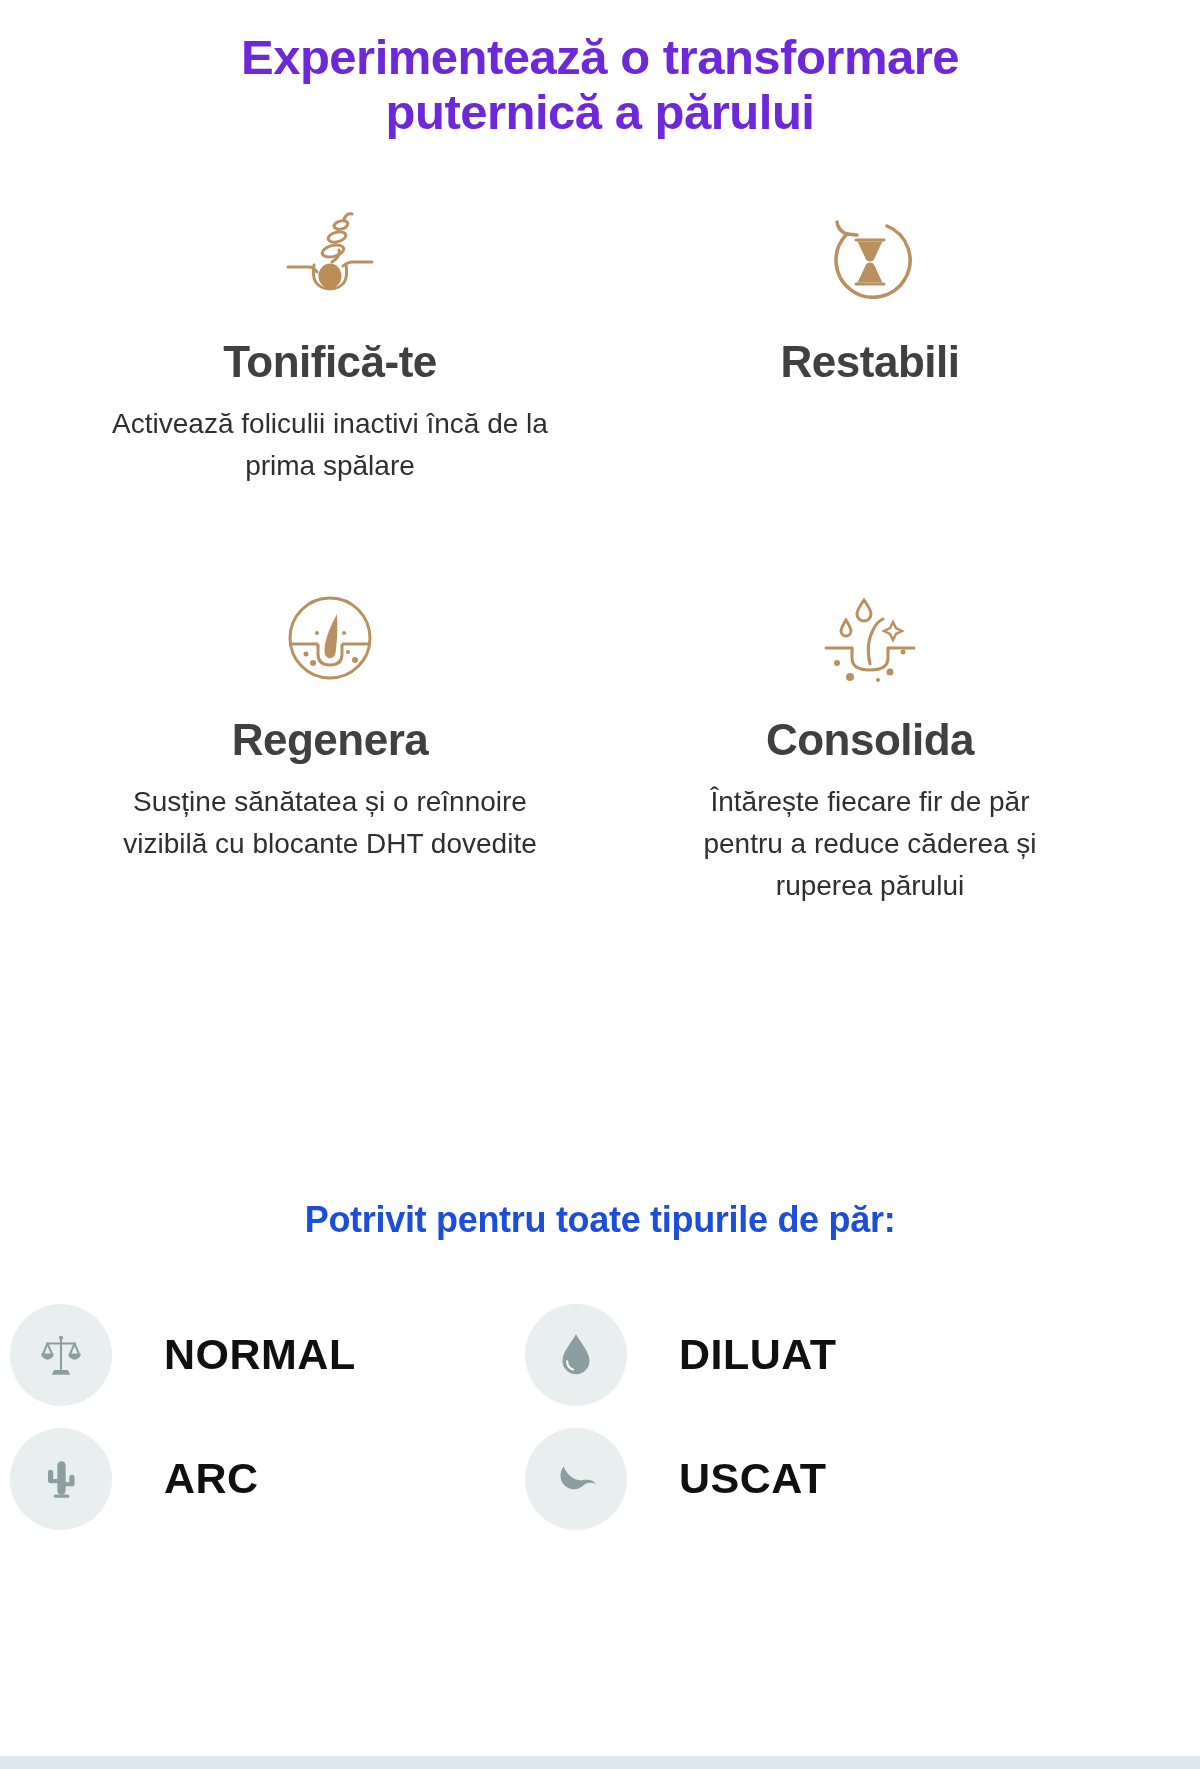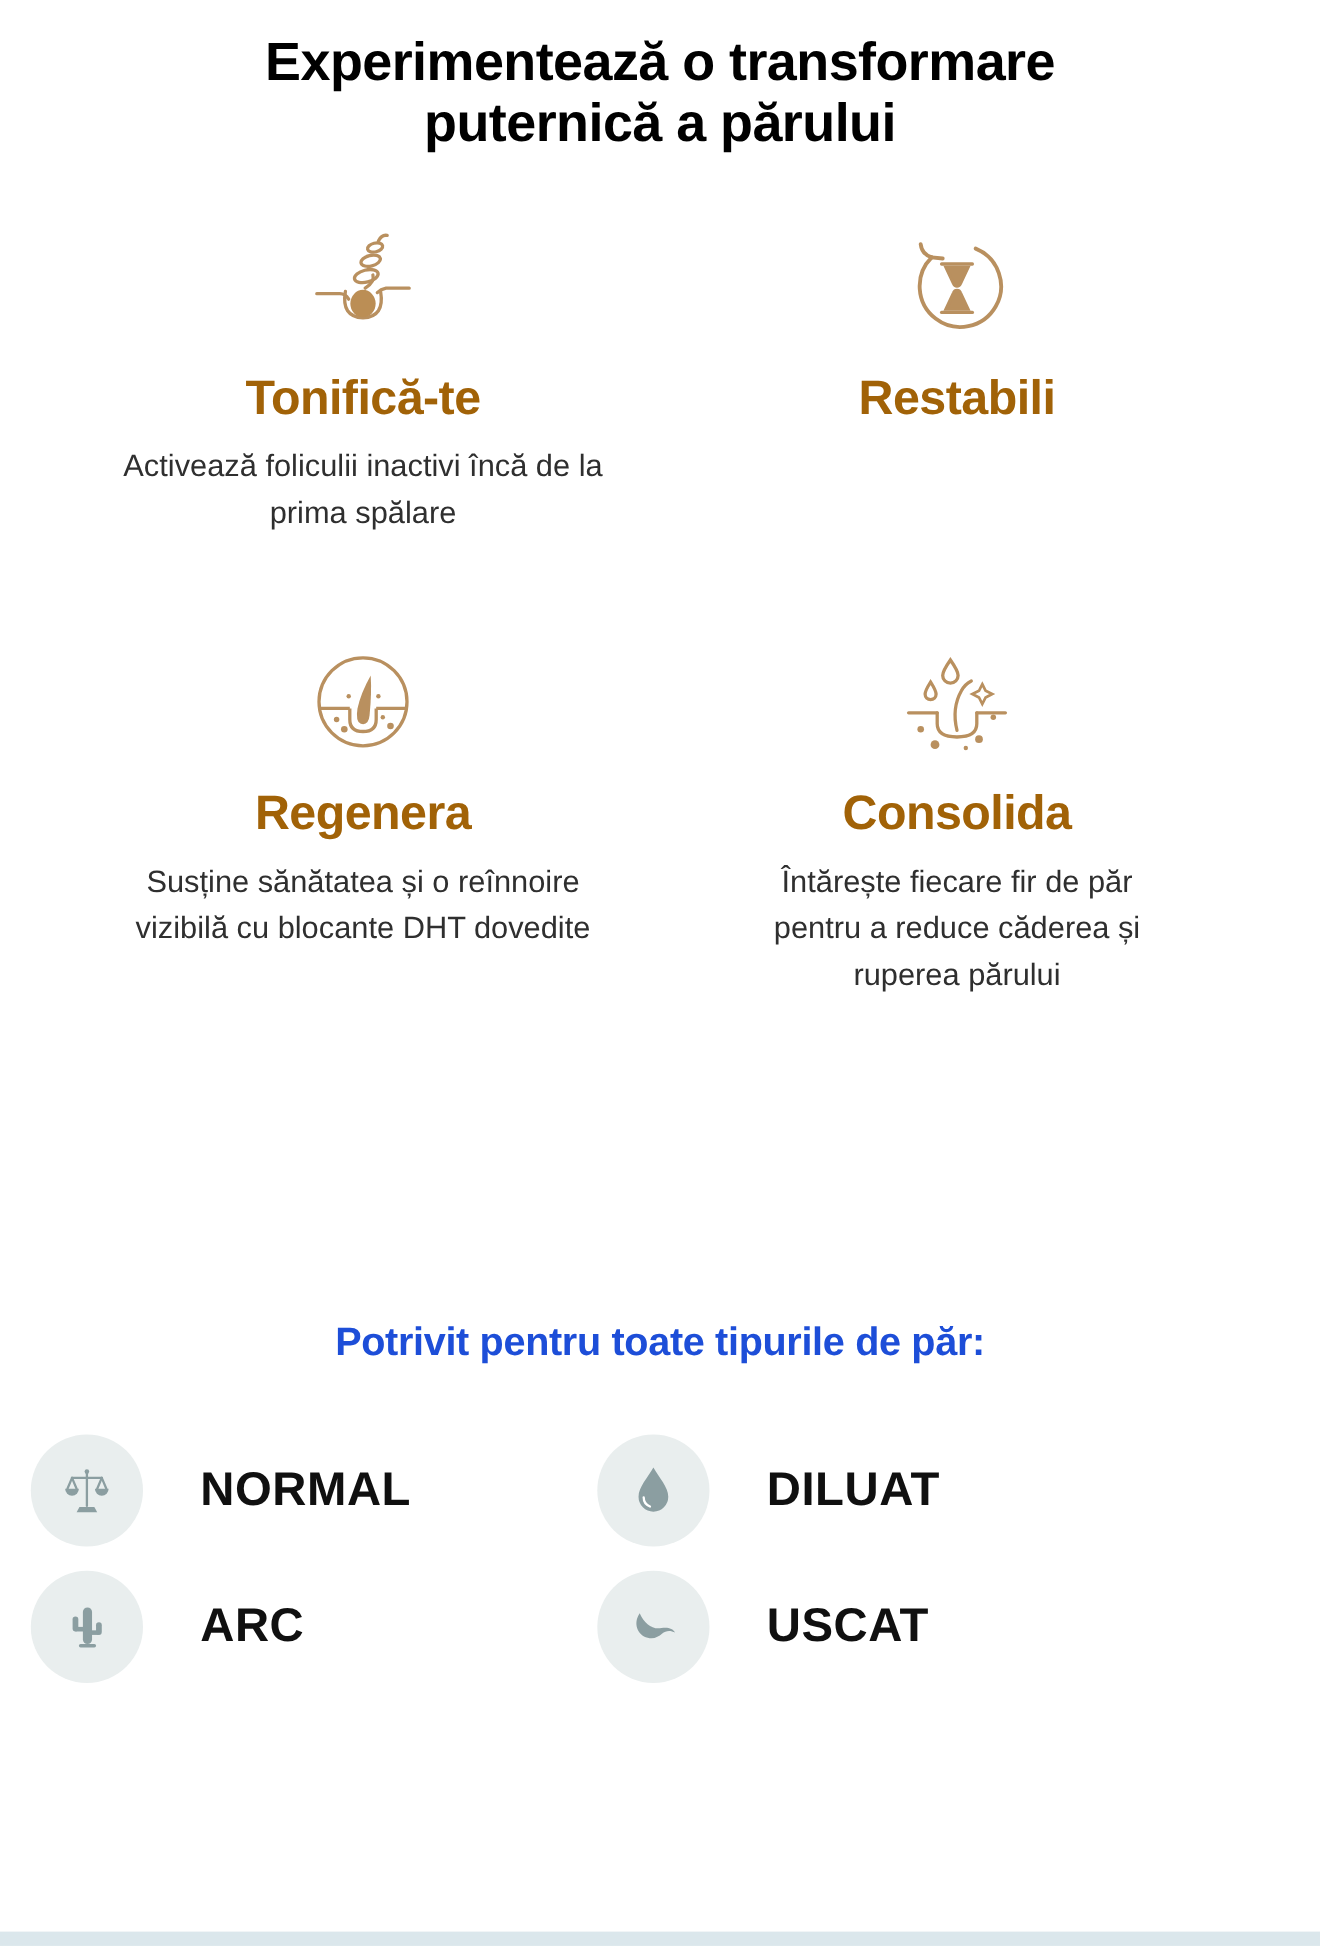--- a/index.html
+++ b/index.html
@@ -10,21 +10,21 @@
     color:#1d1d1d;
     -webkit-font-smoothing:antialiased;
   }
   .main-title{
     padding-top:30px;
     text-align:center;
     font-size:49px;
     line-height:1.13;
     font-weight:700;
     letter-spacing:-0.5px;
-    color:#000000;
+    color:#6d28d9;
     max-width:920px;
     margin:0 auto;
   }
   
   .features{
     margin-top:68px;
     display:grid;
     grid-template-columns:520px 520px;
     justify-content:center;
     column-gap:20px;
@@ -33,21 +33,21 @@
   .feature{ text-align:center; }
   .feature .icon-box{
     height:102px;
     display:flex;align-items:center;justify-content:center;
   }
   .feature .icon-box svg{width:100px;height:100px;display:block;}
   .feature h3{
     margin:26px 0 0 0;
     font-size:44px;
     font-weight:700;
-    color:#a16207;
+    color:#404040;
     letter-spacing:-0.5px;
   }
   .feature p{
     margin:16px auto 0 auto;
     font-size:28px;
     line-height:1.5;
     color:#2f2f2f;
   }
   .feature.f0 p{max-width:462px;}
   .feature.f1 p{max-width:452px;}
@@ -65,21 +65,21 @@
   }
   .hairtypes{
     margin-top:52px;
     display:grid;
     grid-template-columns:515px 685px;
     grid-auto-rows:124px;
   }
   .ht-item{
     display:flex;align-items:center;
     gap:52px;
-    padding-left:28px;
+    padding-left:10px;
   }
   .ht-circle{
     width:102px;height:102px;flex:0 0 102px;
     border-radius:50%;
     background:#e9eeee;
     display:flex;align-items:center;justify-content:center;
   }
   .ht-circle svg{width:52px;height:52px;display:block;}
   .ht-label{
     font-size:43px;

